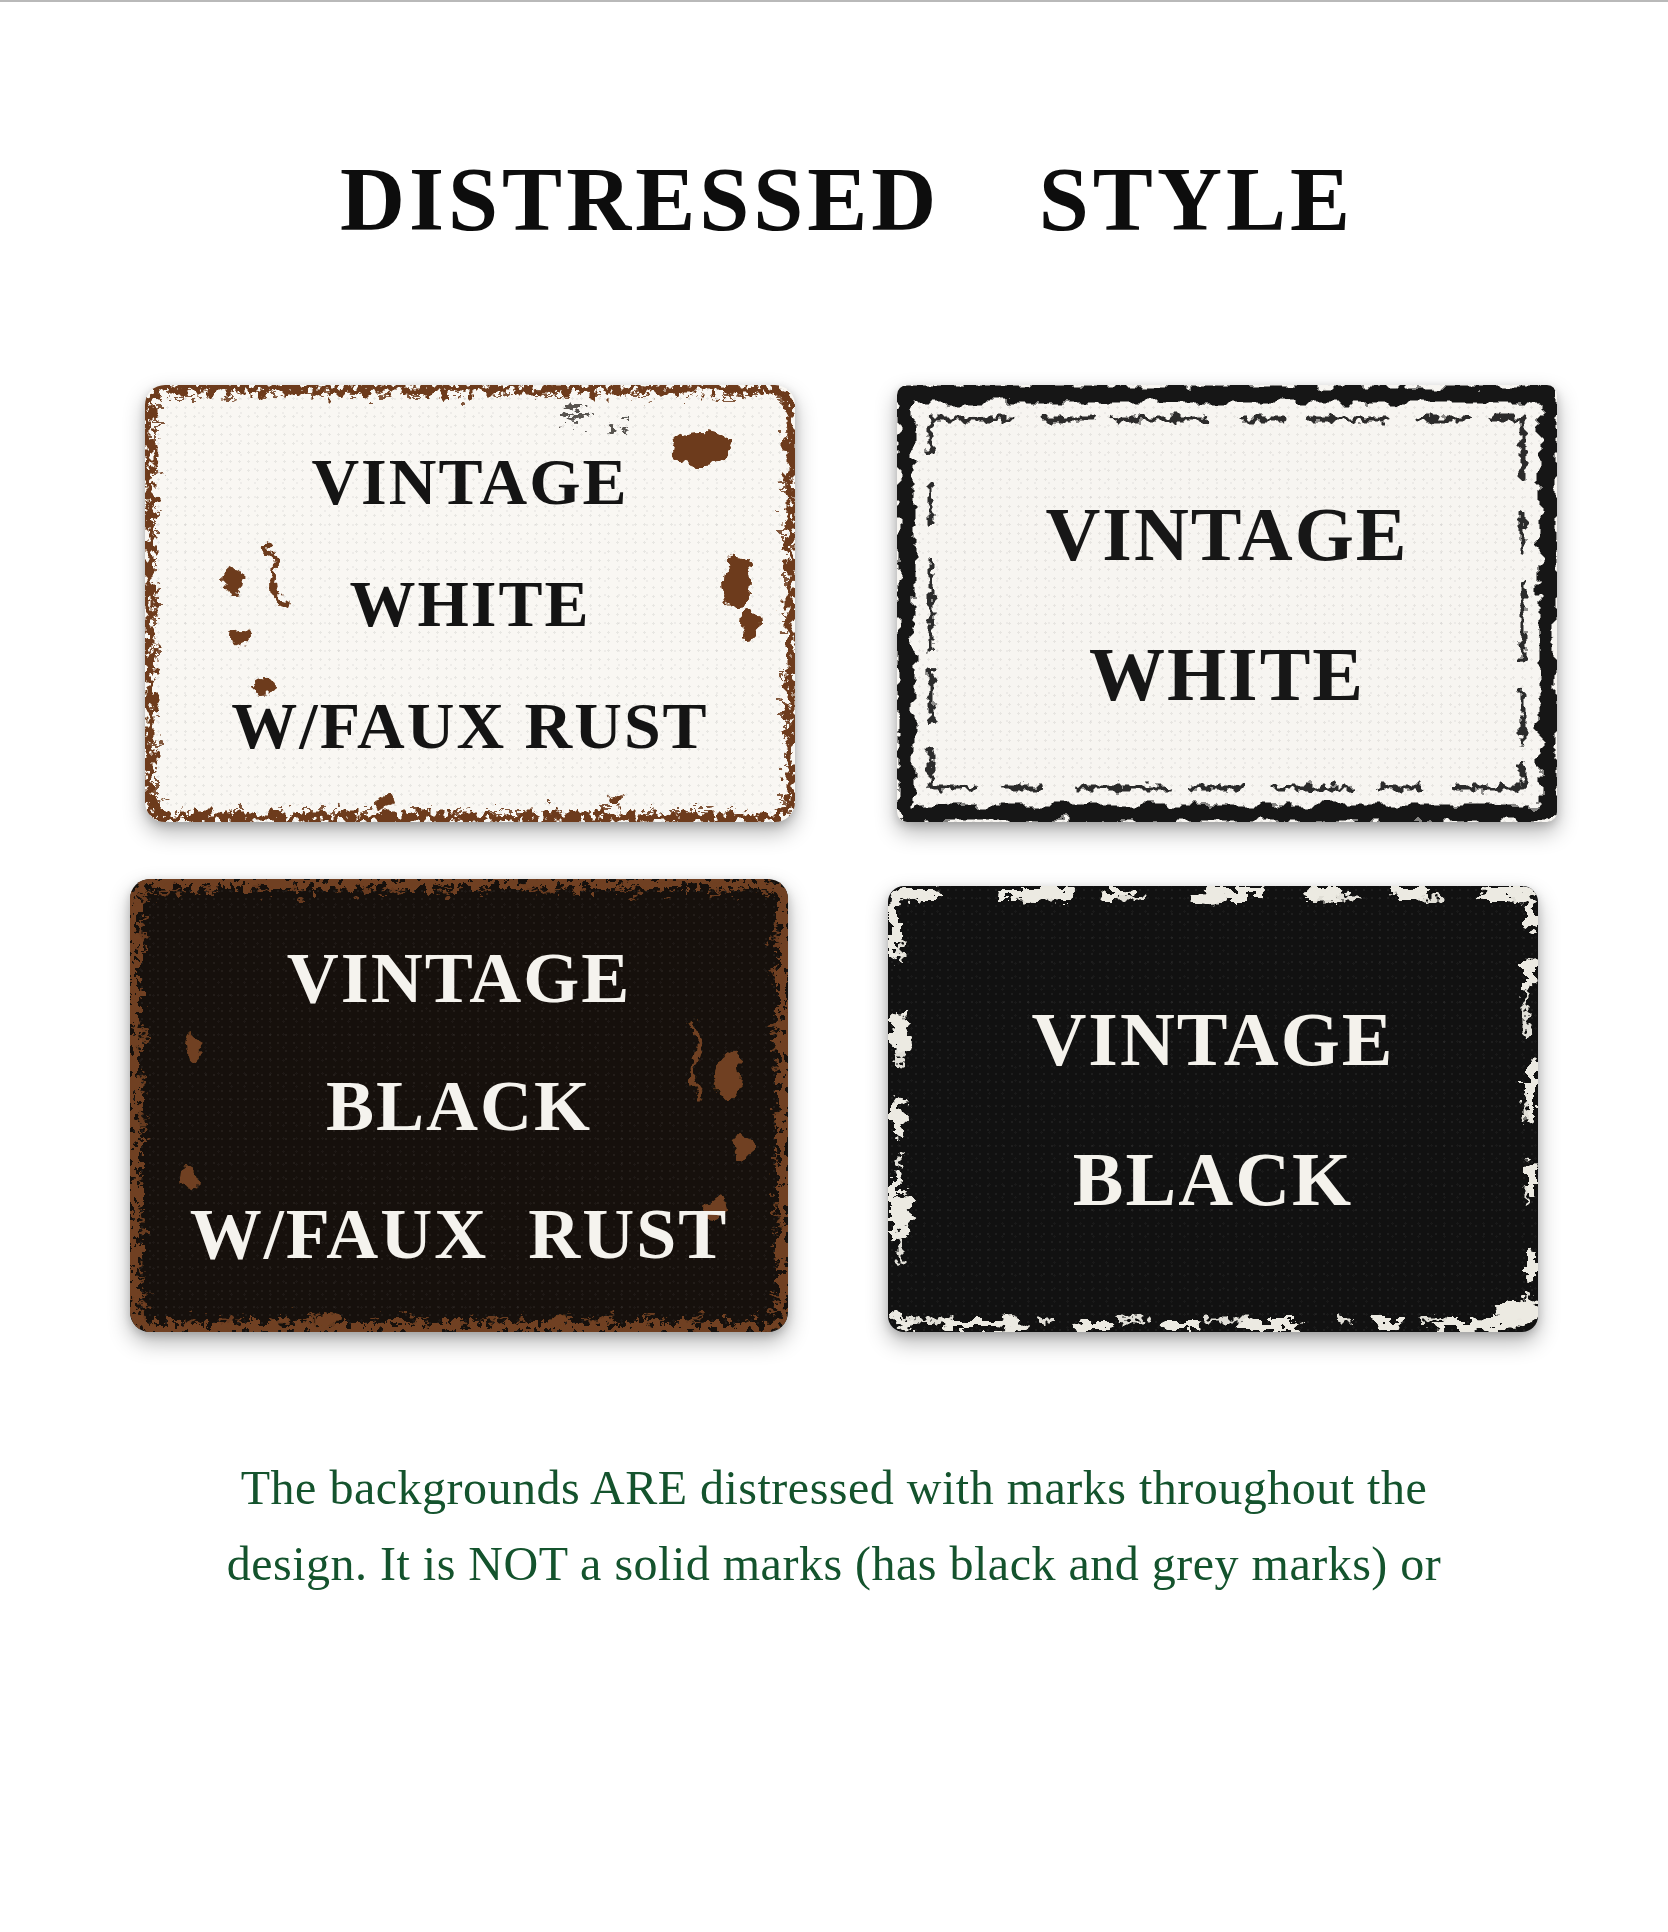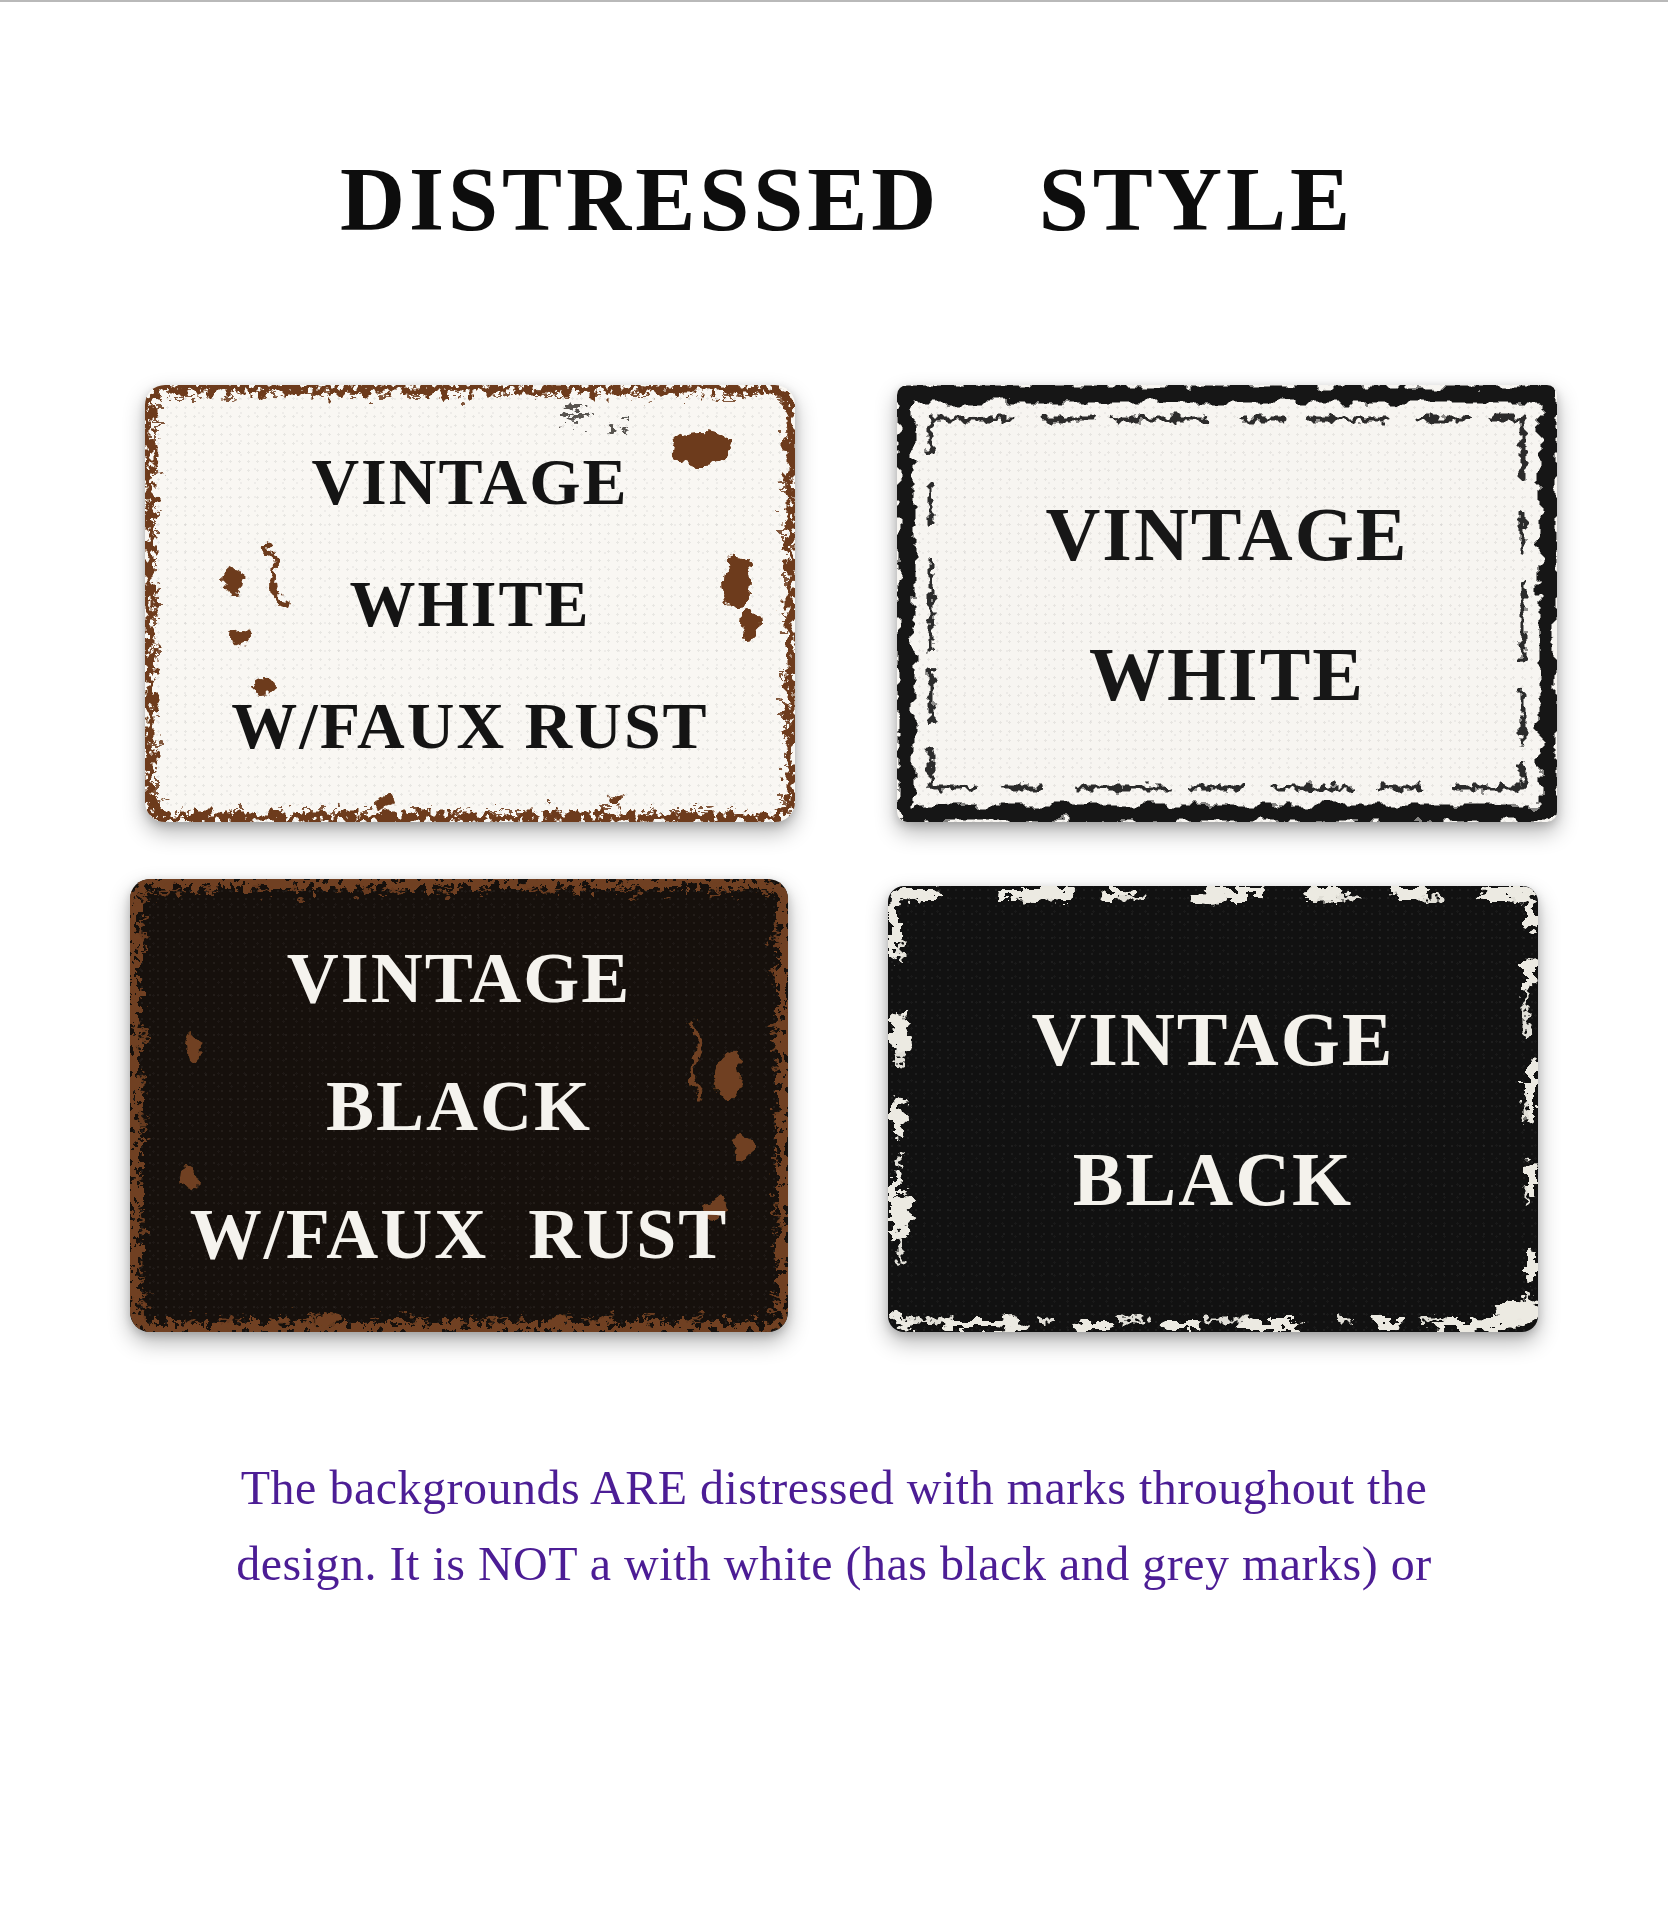--- a/index.html
+++ b/index.html
@@ -223,18 +223,18 @@
         <ellipse cx="120" cy="438" rx="15" ry="7"></ellipse>
         <ellipse cx="320" cy="12" rx="18" ry="6"></ellipse>
       </g>
     </svg>
     <div class="lines">
       <span class="sign-line">VINTAGE</span>
       <span class="sign-line">BLACK</span>
     </div>
   </div>
 
-  <p class="caption" style="color: #4c1d95;">
+  <p class="caption" style="color: #14532d;">
     <span class="cap-line">The backgrounds ARE distressed with marks throughout the</span>
-    <span class="cap-line">design. It is NOT a with white (has black and grey marks) or</span>
+    <span class="cap-line">design. It is NOT a solid marks (has black and grey marks) or</span>
   </p>
 
 </div>
 
 </body></html>

